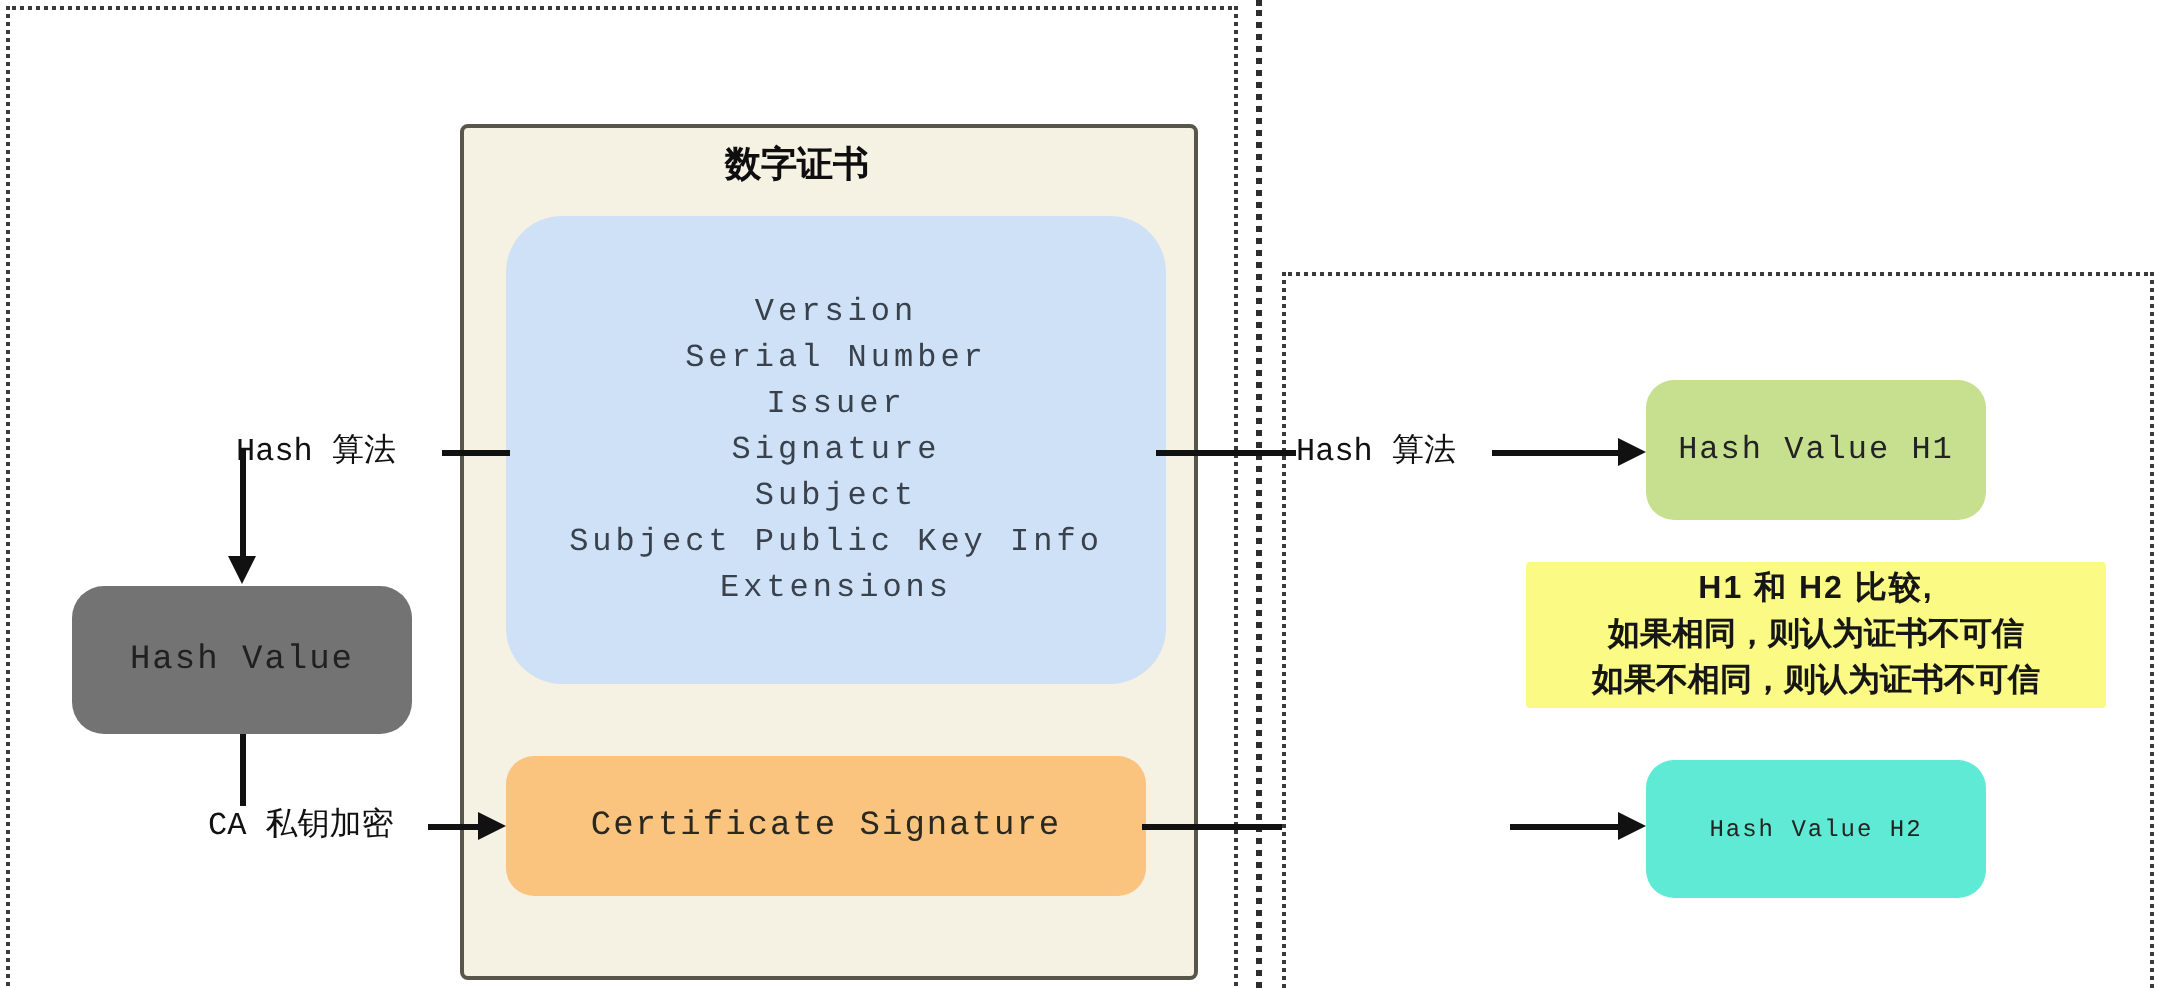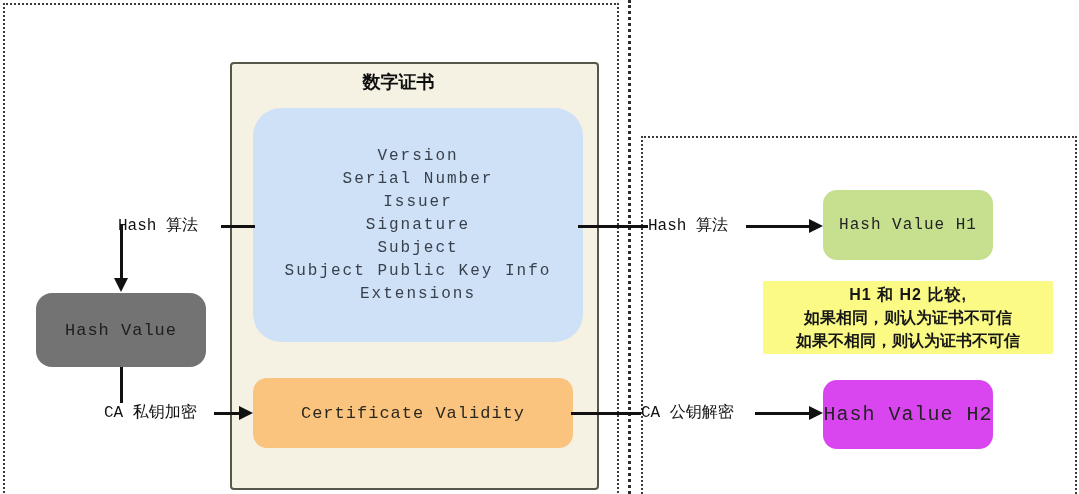--- a/index.html
+++ b/index.html
@@ -63,22 +63,22 @@
   }
   .note-box {
     left: 763px; top: 281px; width: 290px; height: 73px;
     background: #fafa85; border-radius: 2px;
     flex-direction: column; font-size: 16px; line-height: 23px;
     font-weight: 600; color: #161616; text-align: center;
   }
   .note-box .mono-part { letter-spacing: 1px; }
   .h2-box {
     left: 823px; top: 380px; width: 170px; height: 69px;
-    background: #d946ef; border-radius: 14px;
-    font-size: 20px; letter-spacing: 1px; color: #232323;
+    background: #5eead4; border-radius: 14px;
+    font-size: 12px; letter-spacing: 1px; color: #232323;
   }
 
   
   .flow-label {
     position: absolute; z-index: 6; font-size: 16px; color: #111;
     height: 22px; line-height: 22px; white-space: nowrap; font-weight: 500;
   }
   .lbl-hash-left  { left: 118px; top: 215px; }
   .lbl-enc-left   { left: 104px; top: 402px; }
   .lbl-hash-right { left: 648px; top: 215px; }
@@ -114,21 +114,21 @@
     <div>Version</div>
     <div>Serial Number</div>
     <div>Issuer</div>
     <div>Signature</div>
     <div>Subject</div>
     <div>Subject Public Key Info</div>
     <div>Extensions</div>
   </div>
 
   <div class="box sig-box mono">
-    <span>Certificate Validity</span>
+    <span>Certificate Signature</span>
   </div>
 
   <div class="flow-label mono lbl-hash-left">Hash 算法</div>
   <div class="box hash-box mono">
     <span>Hash Value</span>
   </div>
   <div class="flow-label mono lbl-enc-left">CA 私钥加密</div>
 
   <div class="line-h" style="left:221px; top:225px; width:34px;"></div>
   <div class="line-v" style="left:120px; top:224px; height:56px;"></div>
@@ -139,21 +139,20 @@
 
   <div class="flow-label mono lbl-hash-right">Hash 算法</div>
   <div class="box h1-box mono">
     <span>Hash Value H1</span>
   </div>
   <div class="box note-box">
     <div class="mono-part">H1 和 H2 比较,</div>
     <div>如果相同，则认为证书不可信</div>
     <div>如果不相同，则认为证书不可信</div>
   </div>
-  <div class="flow-label mono lbl-dec-right">CA 公钥解密</div>
   <div class="box h2-box mono">
     <span>Hash Value H2</span>
   </div>
 
   <div class="line-h" style="left:578px; top:225px; width:70px;"></div>
   <div class="line-h" style="left:746px; top:225px; width:64px;"></div>
   <div class="arr-right" style="left:809px; top:219px;"></div>
   <div class="line-h" style="left:571px; top:412px; width:70px;"></div>
   <div class="line-h" style="left:755px; top:412px; width:55px;"></div>
   <div class="arr-right" style="left:809px; top:406px;"></div>

